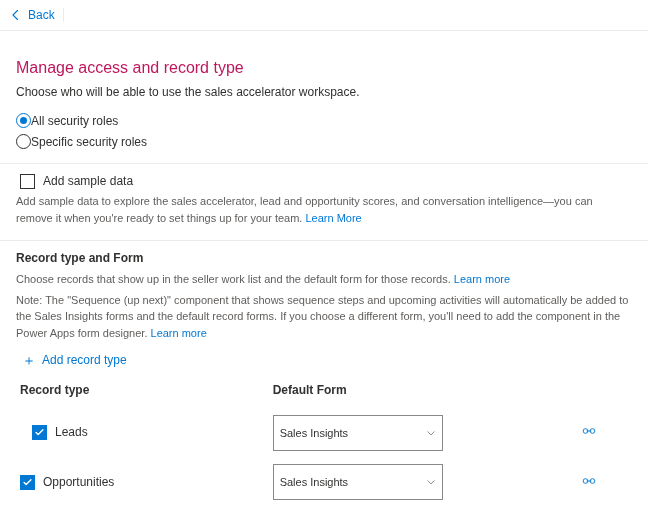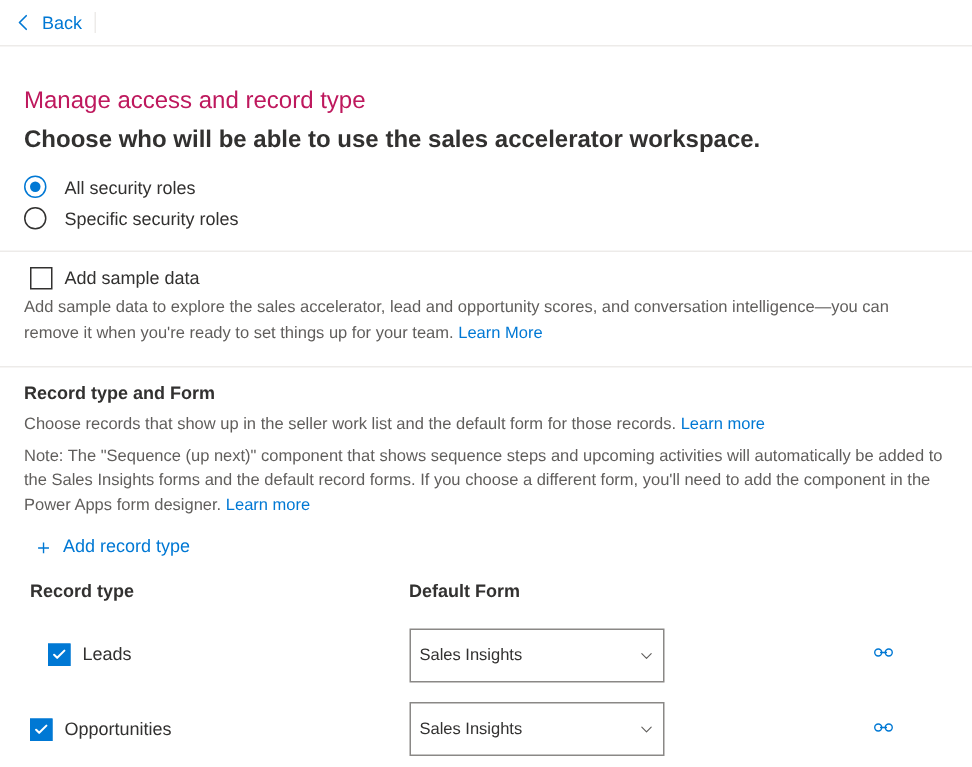--- a/index.html
+++ b/index.html
@@ -9,22 +9,22 @@
     --border:#edebe9;
     --accent:#0078d4;
   }
   html,body{margin:0;padding:0;font-family:"Segoe UI",Arial,sans-serif;font-size:12px;color:var(--text);background:#fff;width:648px}
   .topbar{display:flex;align-items:center;height:30px;padding:0 10px;border-bottom:1px solid var(--border)}
   .back-btn{display:flex;align-items:center;gap:6px;color:var(--link);cursor:pointer}
   .back-btn .arrow svg{display:block}
   .vsep{width:1px;height:14px;background:var(--border);margin-left:8px}
   .page{padding:14px 16px 8px 16px}
   h1.title{font-size:16px;font-weight:400;margin:14px 0 8px 0;color:#be185d}
-  .desc{font-size:16px;font-weight:700;margin:6px 0 14px 0}
-  .radio-row{display:flex;align-items:center;gap:12px;margin:6px 0;font-size:12px;cursor:pointer}
+  .desc{font-size:12px;font-weight:400;margin:6px 0 14px 0}
+  .radio-row{display:flex;align-items:center;gap:0;margin:6px 0;font-size:12px;cursor:pointer}
   .radio{width:15px;height:15px;border:1px solid #323130;border-radius:50%;display:flex;align-items:center;justify-content:center;box-sizing:border-box}
   .radio.sel{border-color:var(--accent)}
   .radio .dot{width:7px;height:7px;border-radius:50%;background:var(--accent);display:none}
   .radio.sel .dot{display:block}
   hr.sep{border:none;border-top:1px solid var(--border);margin:14px -16px 10px -16px}
   .sec-title{font-size:12px;font-weight:600;margin:2px 0 6px 0}
   .chk-row{display:flex;align-items:flex-start;gap:8px;margin:0 0 4px 4px;cursor:pointer}
   .chk{width:15px;height:15px;border:1px solid #323130;box-sizing:border-box;display:flex;align-items:center;justify-content:center;background:#fff}
   .chk.blue{background:var(--accent);border-color:var(--accent)}
   .chk svg{display:block}

